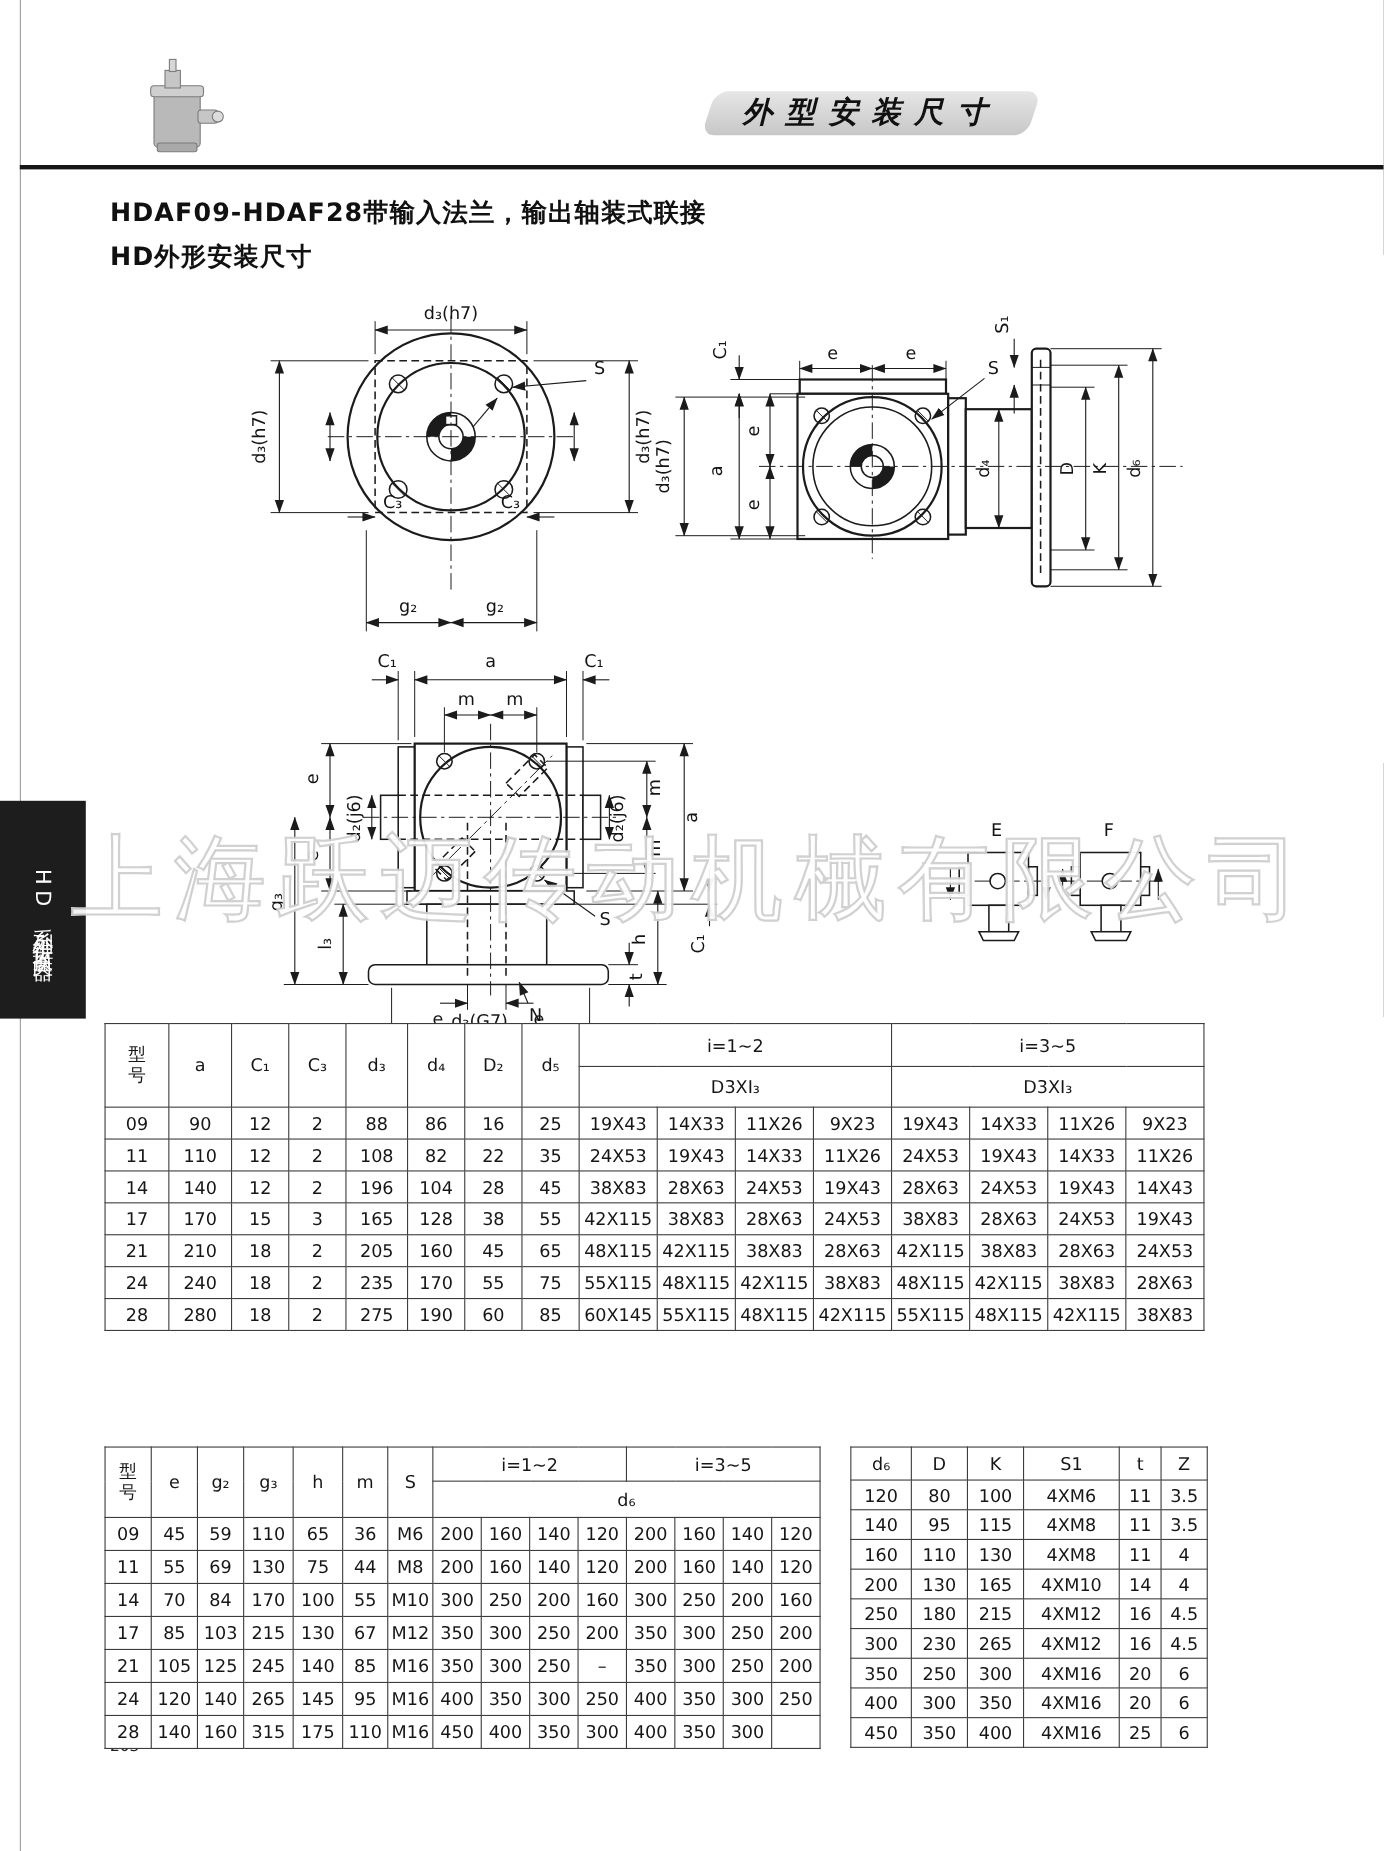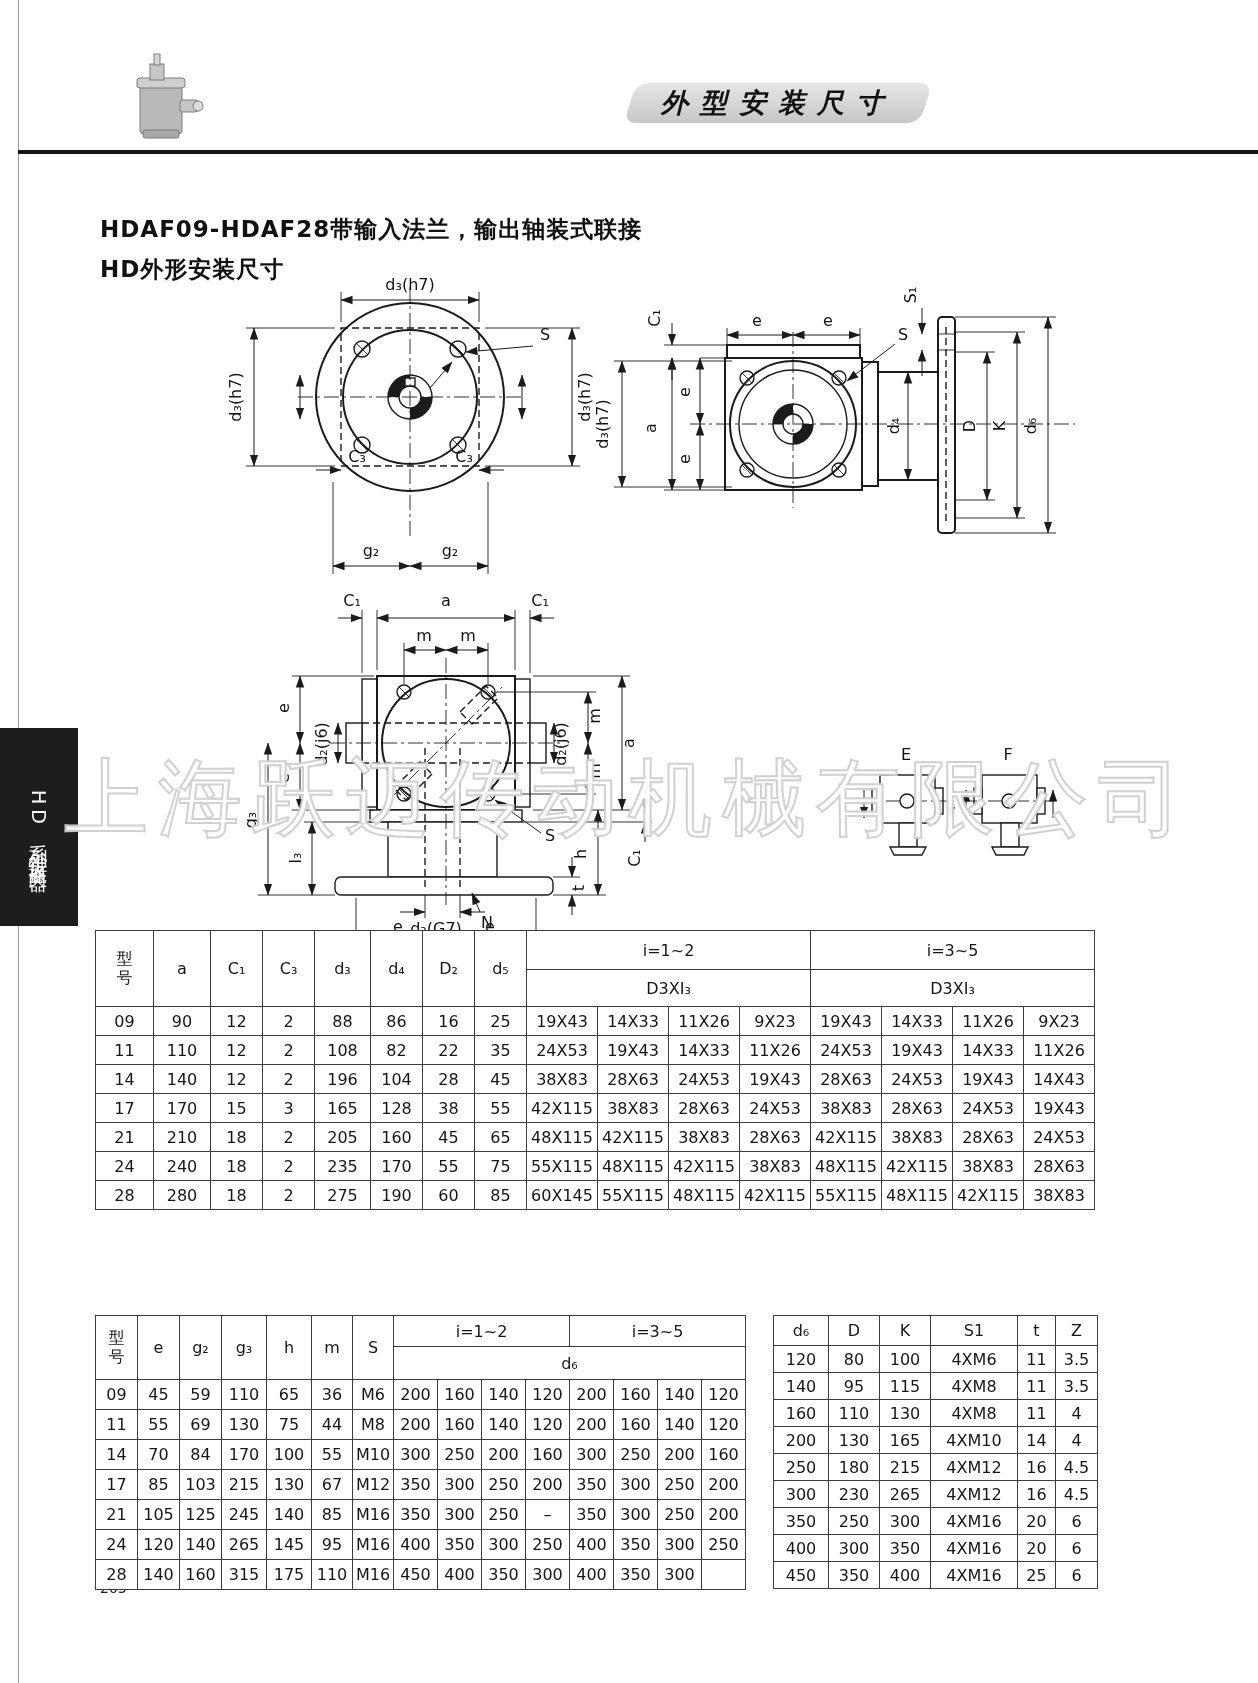--- a/index.html
+++ b/index.html
@@ -1,26 +1,26 @@
 <!DOCTYPE html>
 <html><head>
 <meta charset="utf-8">
 <style>
   html,body{margin:0;padding:0;background:#888;}
   #page{position:relative;width:1258px;height:1683px;background:#ffffff;overflow:hidden;
         font-family:"DejaVu Sans","Liberation Sans",sans-serif;color:#151515;}
   #leftrule{position:absolute;left:18px;top:0;width:1px;height:1683px;background:#9a9a9a;}
   
-  #banner{position:absolute;left:630px;top:83px;width:296px;height:40px;}
+  #banner{position:absolute;left:644px;top:83px;width:296px;height:40px;}
   #banner .bg{position:absolute;inset:0;background:linear-gradient(180deg,#e6e6e6,#c7c7c7);
               transform:skewX(-18deg);border-radius:12px;}
   #banner .txt{position:relative;display:block;text-align:center;line-height:40px;
                font-size:27px;font-weight:bold;font-style:italic;letter-spacing:12px;color:#111;}
   #toprule{position:absolute;left:18px;top:150px;width:1240px;height:4px;background:#161616;}
-  .title{position:absolute;left:100px;font-size:23px;font-weight:bold;color:#111;letter-spacing:1px;margin-top:36px;}
+  .title{position:absolute;left:100px;font-size:23px;font-weight:bold;color:#111;letter-spacing:1px;}
   #title1{top:178px;} #title2{top:218px;}
   
   #sidetab{position:absolute;left:0;top:728px;width:78px;height:198px;background:#1d1d1d;
            display:flex;align-items:center;justify-content:center;}
   #sidetab span{writing-mode:vertical-rl;color:#fff;font-size:19px;letter-spacing:5px;}
   
   #watermark{position:absolute;left:64px;top:742px;width:1140px;z-index:6;pointer-events:none;
              font-size:84px;letter-spacing:10px;white-space:nowrap;color:#fff;
              -webkit-text-stroke:2px #cfcfcf;opacity:.95;}
   

